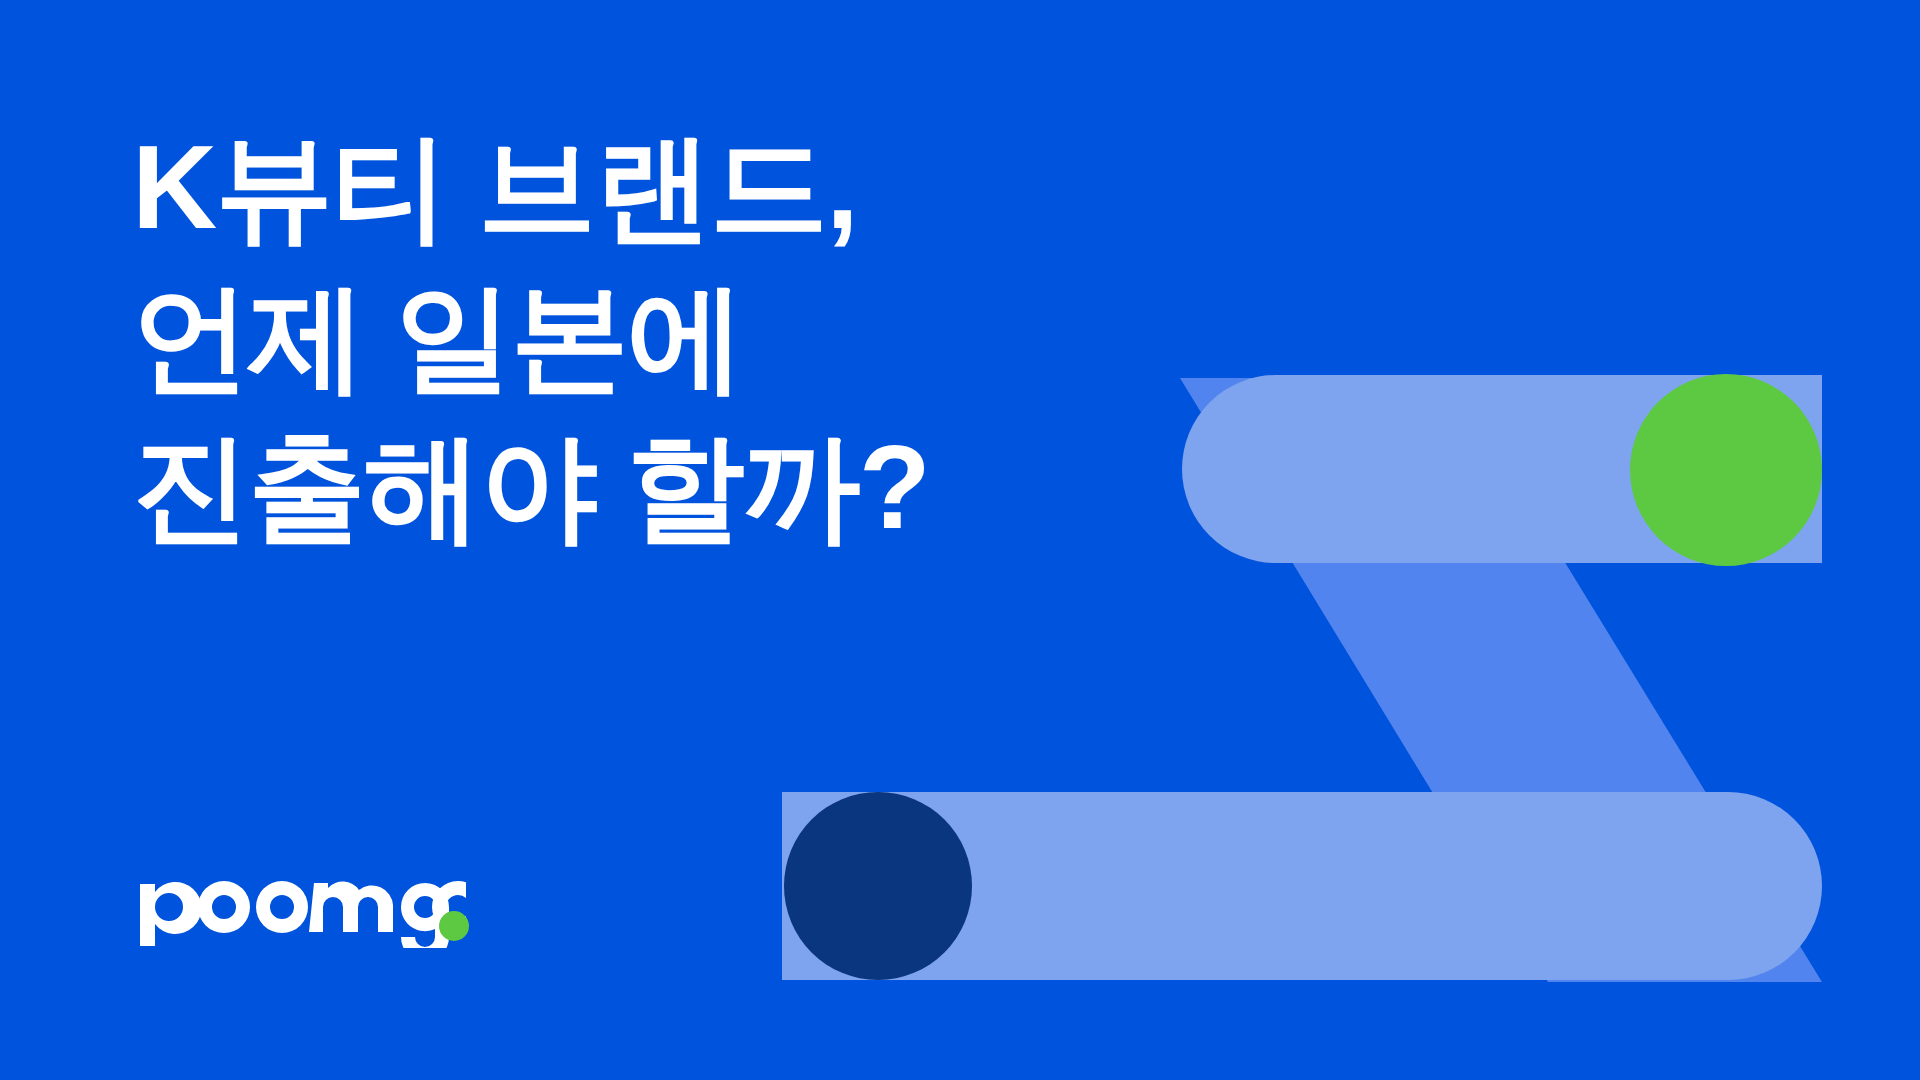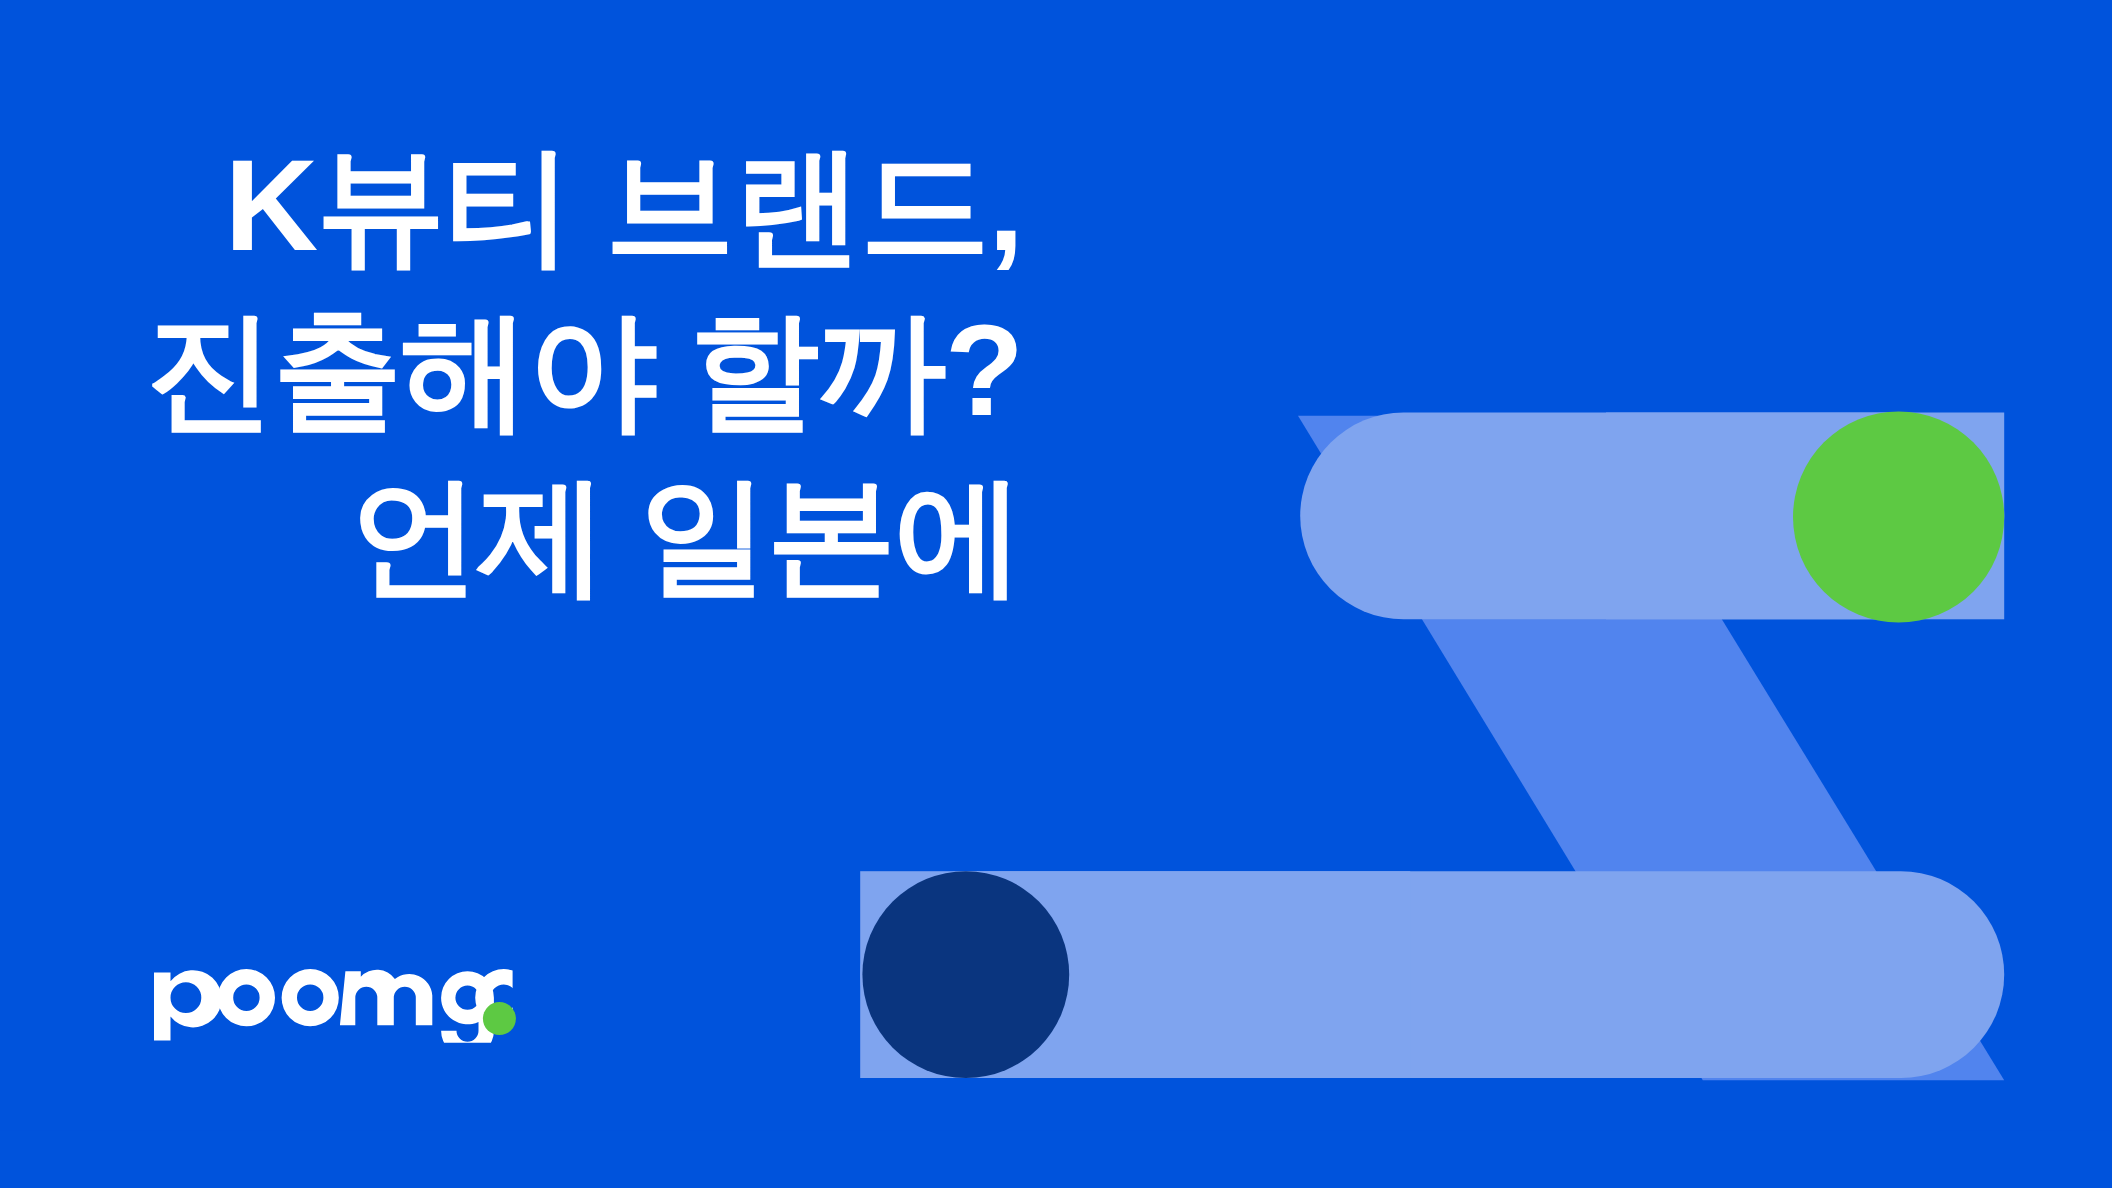--- a/index.html
+++ b/index.html
@@ -13,21 +13,20 @@
     font-family: "Liberation Sans", "DejaVu Sans", sans-serif;
     background: #0053DC;
   }
 
   #canvas {
     position: relative;
     width: 1920px;
     height: 1028px;
     background: #0053DC;
     overflow: hidden;
-    text-align: right;
   }
 
   
   #graphic {
     position: absolute;
     left: 0;
     top: 0;
     width: 1920px;
     height: 1080px;
     pointer-events: none;
@@ -94,22 +93,22 @@
       <rect x="782" y="792" width="500" height="188" fill="#7FA4EF"></rect>
     </g>
 
     <circle cx="1726" cy="470" r="96" fill="#5DC943"></circle>
 
     <circle cx="878" cy="886" r="94" fill="#0A357F"></circle>
   </svg>
 
   <div id="headline">
     <span class="hl-line">K뷰티 브랜드,</span>
+    <span class="hl-line">언제 일본에</span>
     <span class="hl-line">진출해야 할까?</span>
-    <span class="hl-line">언제 일본에</span>
   </div>
 
   <div id="logo">
     <svg id="logo-mark" width="330" height="86" viewBox="0 0 330 86" xmlns="http://www.w3.org/2000/svg" fill="none">
 
       <path d="M4 22 h15 v8 a26 26 0 1 1 0 32 v22 h-15 z
                M19 45 a14 14 0 1 0 28 0 a14 14 0 1 0 -28 0 z" fill="#FFFFFF" fill-rule="evenodd"></path>
 
       <path d="M88 19 a26 26 0 1 1 0 52 a26 26 0 1 1 0 -52 z
                M88 33 a12 12 0 1 0 0 24 a12 12 0 1 0 0 -24 z" fill="#FFFFFF" fill-rule="evenodd"></path>

